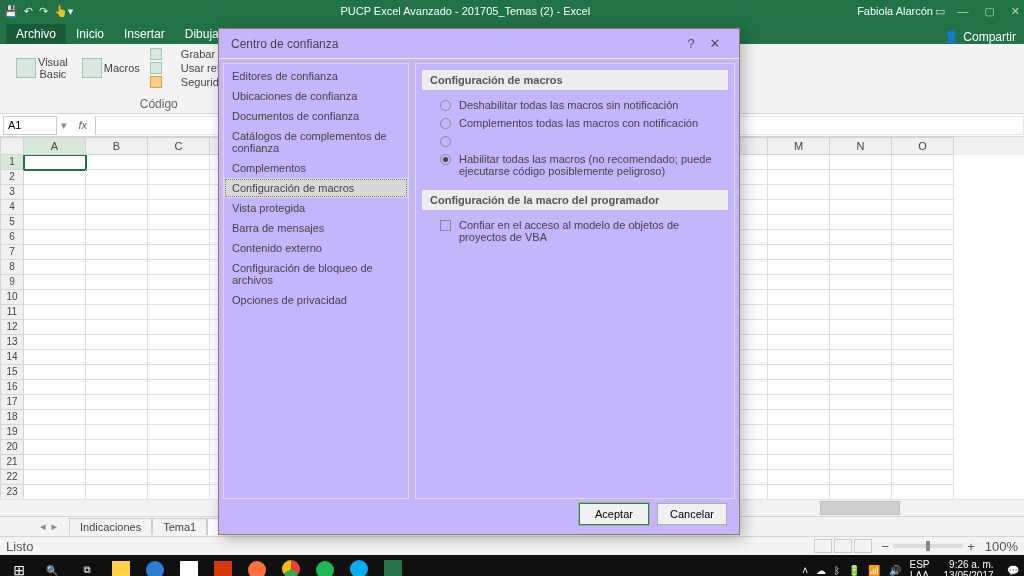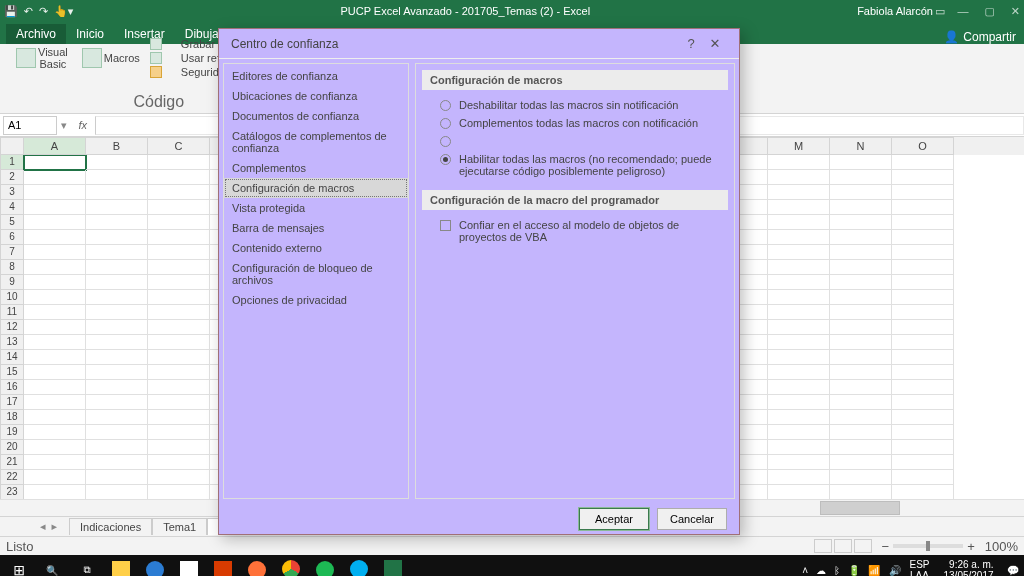--- a/index.html
+++ b/index.html
@@ -12,21 +12,21 @@
 .titlebar .user{margin-right:2px}
 .titlebar .winbtns{display:flex;gap:16px;opacity:.7}
 
 .tabs{height:22px;background:#217346;color:#fff;display:flex;align-items:flex-end;padding-left:6px;font-size:12px}
 .tabs .tab{padding:3px 10px;cursor:pointer}
 .tabs .tab.file{background:#185c37}
 .tabs .share{margin-left:auto;margin-right:8px;display:flex;align-items:center;gap:4px}
 
 .ribbon{height:70px;background:#f3f3f3;border-bottom:1px solid #d4d4d4;display:flex;padding:2px 6px;color:#444;font-size:11px}
 .rgroup{display:flex;flex-direction:column;align-items:center;justify-content:flex-end;padding:0 6px;border-right:1px solid #e0e0e0}
-.rgroup .label{font-size:16px;color:#666;margin-top:14px}
+.rgroup .label{font-size:12px;color:#666;margin-top:8px}
 .rbig{display:flex;flex-direction:row;align-items:center;gap:2px;padding:2px 4px}
 .ricon{width:20px;height:20px;background:#d8e8df;border:1px solid #9fc7ae}
 .rline{display:flex;align-items:center;gap:19px;padding:1px 0}
 .rsmicon{width:12px;height:12px;background:#d8e8df;border:1px solid #9fc7ae}
 
 .fbar{height:23px;display:flex;align-items:center;border-bottom:1px solid #d4d4d4;background:#fff}
 .namebox{width:54px;height:19px;border:1px solid #ccc;margin-left:3px;padding:2px 4px;font-size:11px}
 .fx{padding:0 8px;color:#666;font-style:italic}
 .finput{flex:1;height:19px;border:1px solid #e8e8e8;border-left:1px solid #ccc}
 
@@ -49,21 +49,21 @@
 .dlg-body{display:flex;height:444px;padding:4px}
 .dlg-nav{width:186px;border:1px solid #ddd;padding:2px 0;margin-right:6px}
 .dlg-nav .ni{padding:4px 8px;font-size:11px;color:#444;cursor:pointer}
 .dlg-nav .ni.sel{background:#d8d8d8;outline:1px dotted #777;outline-offset:-2px}
 .dlg-pane{flex:1;border:1px solid #ddd;padding:6px;overflow:auto}
 .sect{background:#ececec;padding:4px 8px;font-size:11px;font-weight:600;color:#555;margin-bottom:6px}
 .opt{display:flex;align-items:flex-start;gap:8px;padding:3px 4px 3px 18px;font-size:11px;color:#444}
 .radio{width:11px;height:11px;border:1px solid #888;border-radius:50%;margin-top:1px;flex-shrink:0;position:relative}
 .radio.chk::after{content:"";position:absolute;inset:2px;background:#444;border-radius:50%}
 .chkb{width:11px;height:11px;border:1px solid #888;margin-top:1px;flex-shrink:0}
-.dlg-foot{height:32px;display:flex;justify-content:flex-end;align-items:center;gap:8px;padding-right:12px}
+.dlg-foot{height:32px;display:flex;justify-content:flex-end;align-items:flex-start;gap:8px;padding-right:12px}
 .btn{min-width:70px;height:22px;border:1px solid #adadad;background:#f0f0f0;font-size:11px;cursor:pointer}
 .btn.primary{border:1px solid #3b7a4d;outline:1px solid #8ab998}
 
 .sheettabs{height:20px;background:#f3f3f3;border-top:1px solid #d4d4d4;display:flex;align-items:center;font-size:11px;color:#444;padding-left:40px;gap:0}
 .sheettabs .nav{display:flex;gap:6px;margin-right:12px;color:#888}
 .stab{padding:2px 10px;border:1px solid #ccc;border-bottom:none;background:#fff;cursor:pointer}
 .stab.inactive{background:#f3f3f3}
 
 .statusbar{height:19px;background:#f3f3f3;border-top:1px solid #d4d4d4;display:flex;align-items:center;font-size:13px;color:#555;padding:0 6px}
 .statusbar .sp{flex:1}

